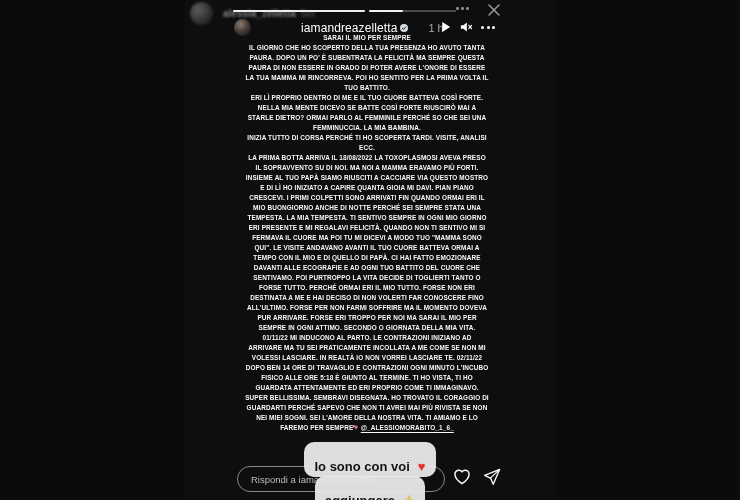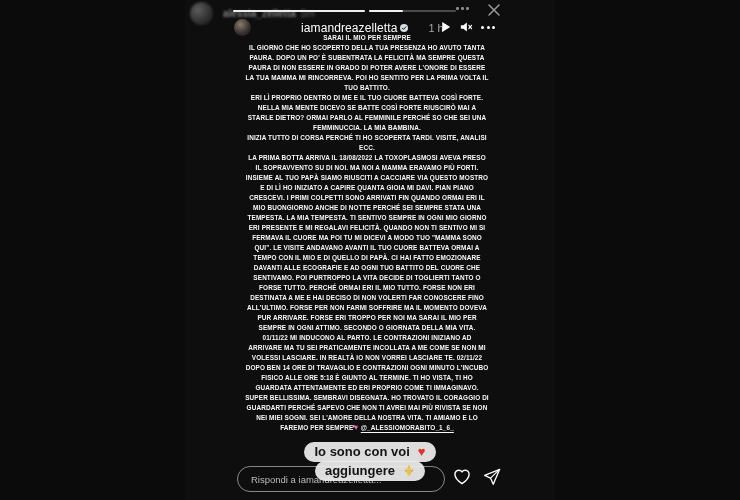--- a/index.html
+++ b/index.html
@@ -38,21 +38,21 @@
                    transform:scaleX(0.8);transform-origin:50% 0;text-align:center;color:#fafafa;}
   .story-title,.story-body,.story-lastline{font-size:8px;line-height:10px;font-weight:bold;letter-spacing:.15px;}
   .story-body{white-space:pre;}
   .pink-heart{color:#ec6fa9;position:relative;padding:0 1px;}
   .pink-heart .mini{position:absolute;left:-1px;top:-2px;font-size:5px;color:#f8c3de;}
   .mention{text-decoration:underline;text-underline-offset:1.5px;}
 
   
   .bubbles{position:absolute;left:0;right:0;top:443px;display:flex;flex-direction:column;align-items:center;gap:0;z-index:6;}
   .bubble{background:rgba(235,235,235,0.94);color:#141414;font-weight:bold;font-size:13px;line-height:15px;
-          padding:2px 10px 3px;border-radius:10px;margin-top:-1px;display:flex;align-items:center;gap:8px;}
+          padding:17px 10px 3px;border-radius:10px;margin-top:-1px;display:flex;align-items:center;gap:8px;}
   .red-heart{color:#e3312c;font-size:13px;line-height:13px;}
 
   
   .reply-pill{position:absolute;left:237px;top:466px;width:206px;height:24px;border:1px solid rgba(255,255,255,.5);
               border-radius:14px;display:flex;align-items:center;z-index:2;}
   .reply-placeholder{margin-left:13px;font-size:9.5px;color:#bdbdbd;white-space:nowrap;overflow:hidden;}
   .icon-btn{position:absolute;width:20px;height:20px;z-index:2;}
   .like-btn{left:452px;top:467px;}
   .send-btn{left:482px;top:467px;}
 </style>

